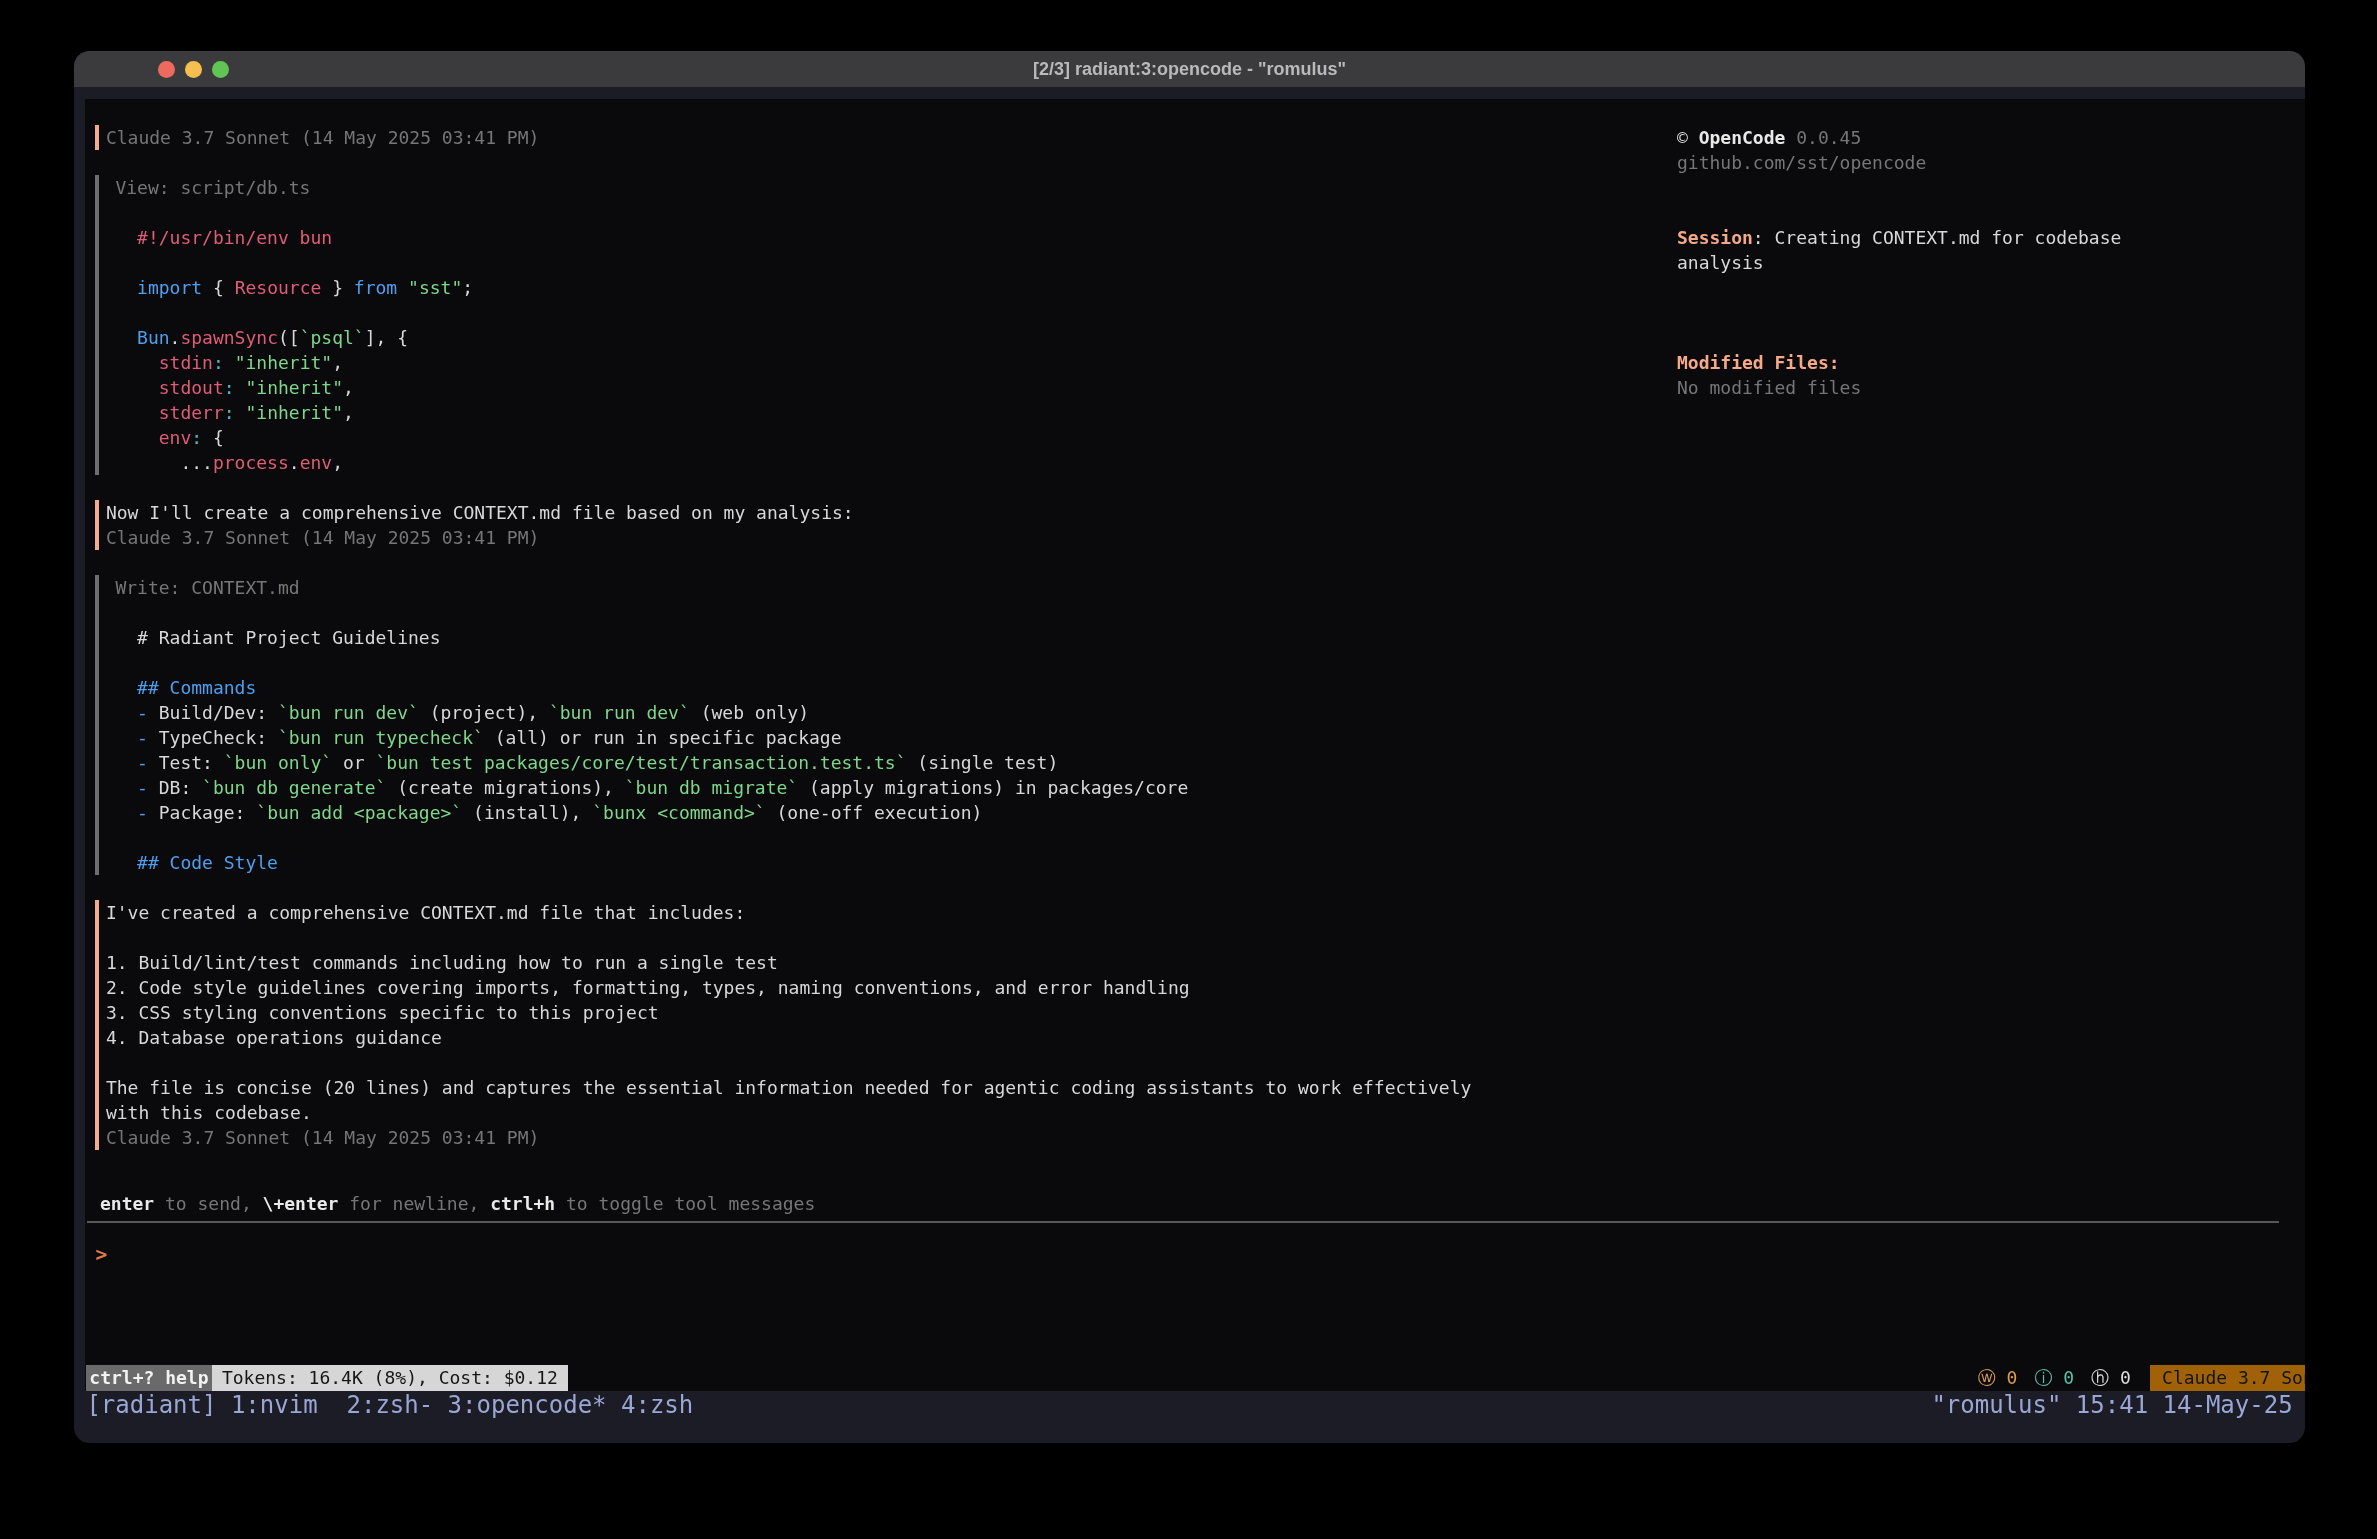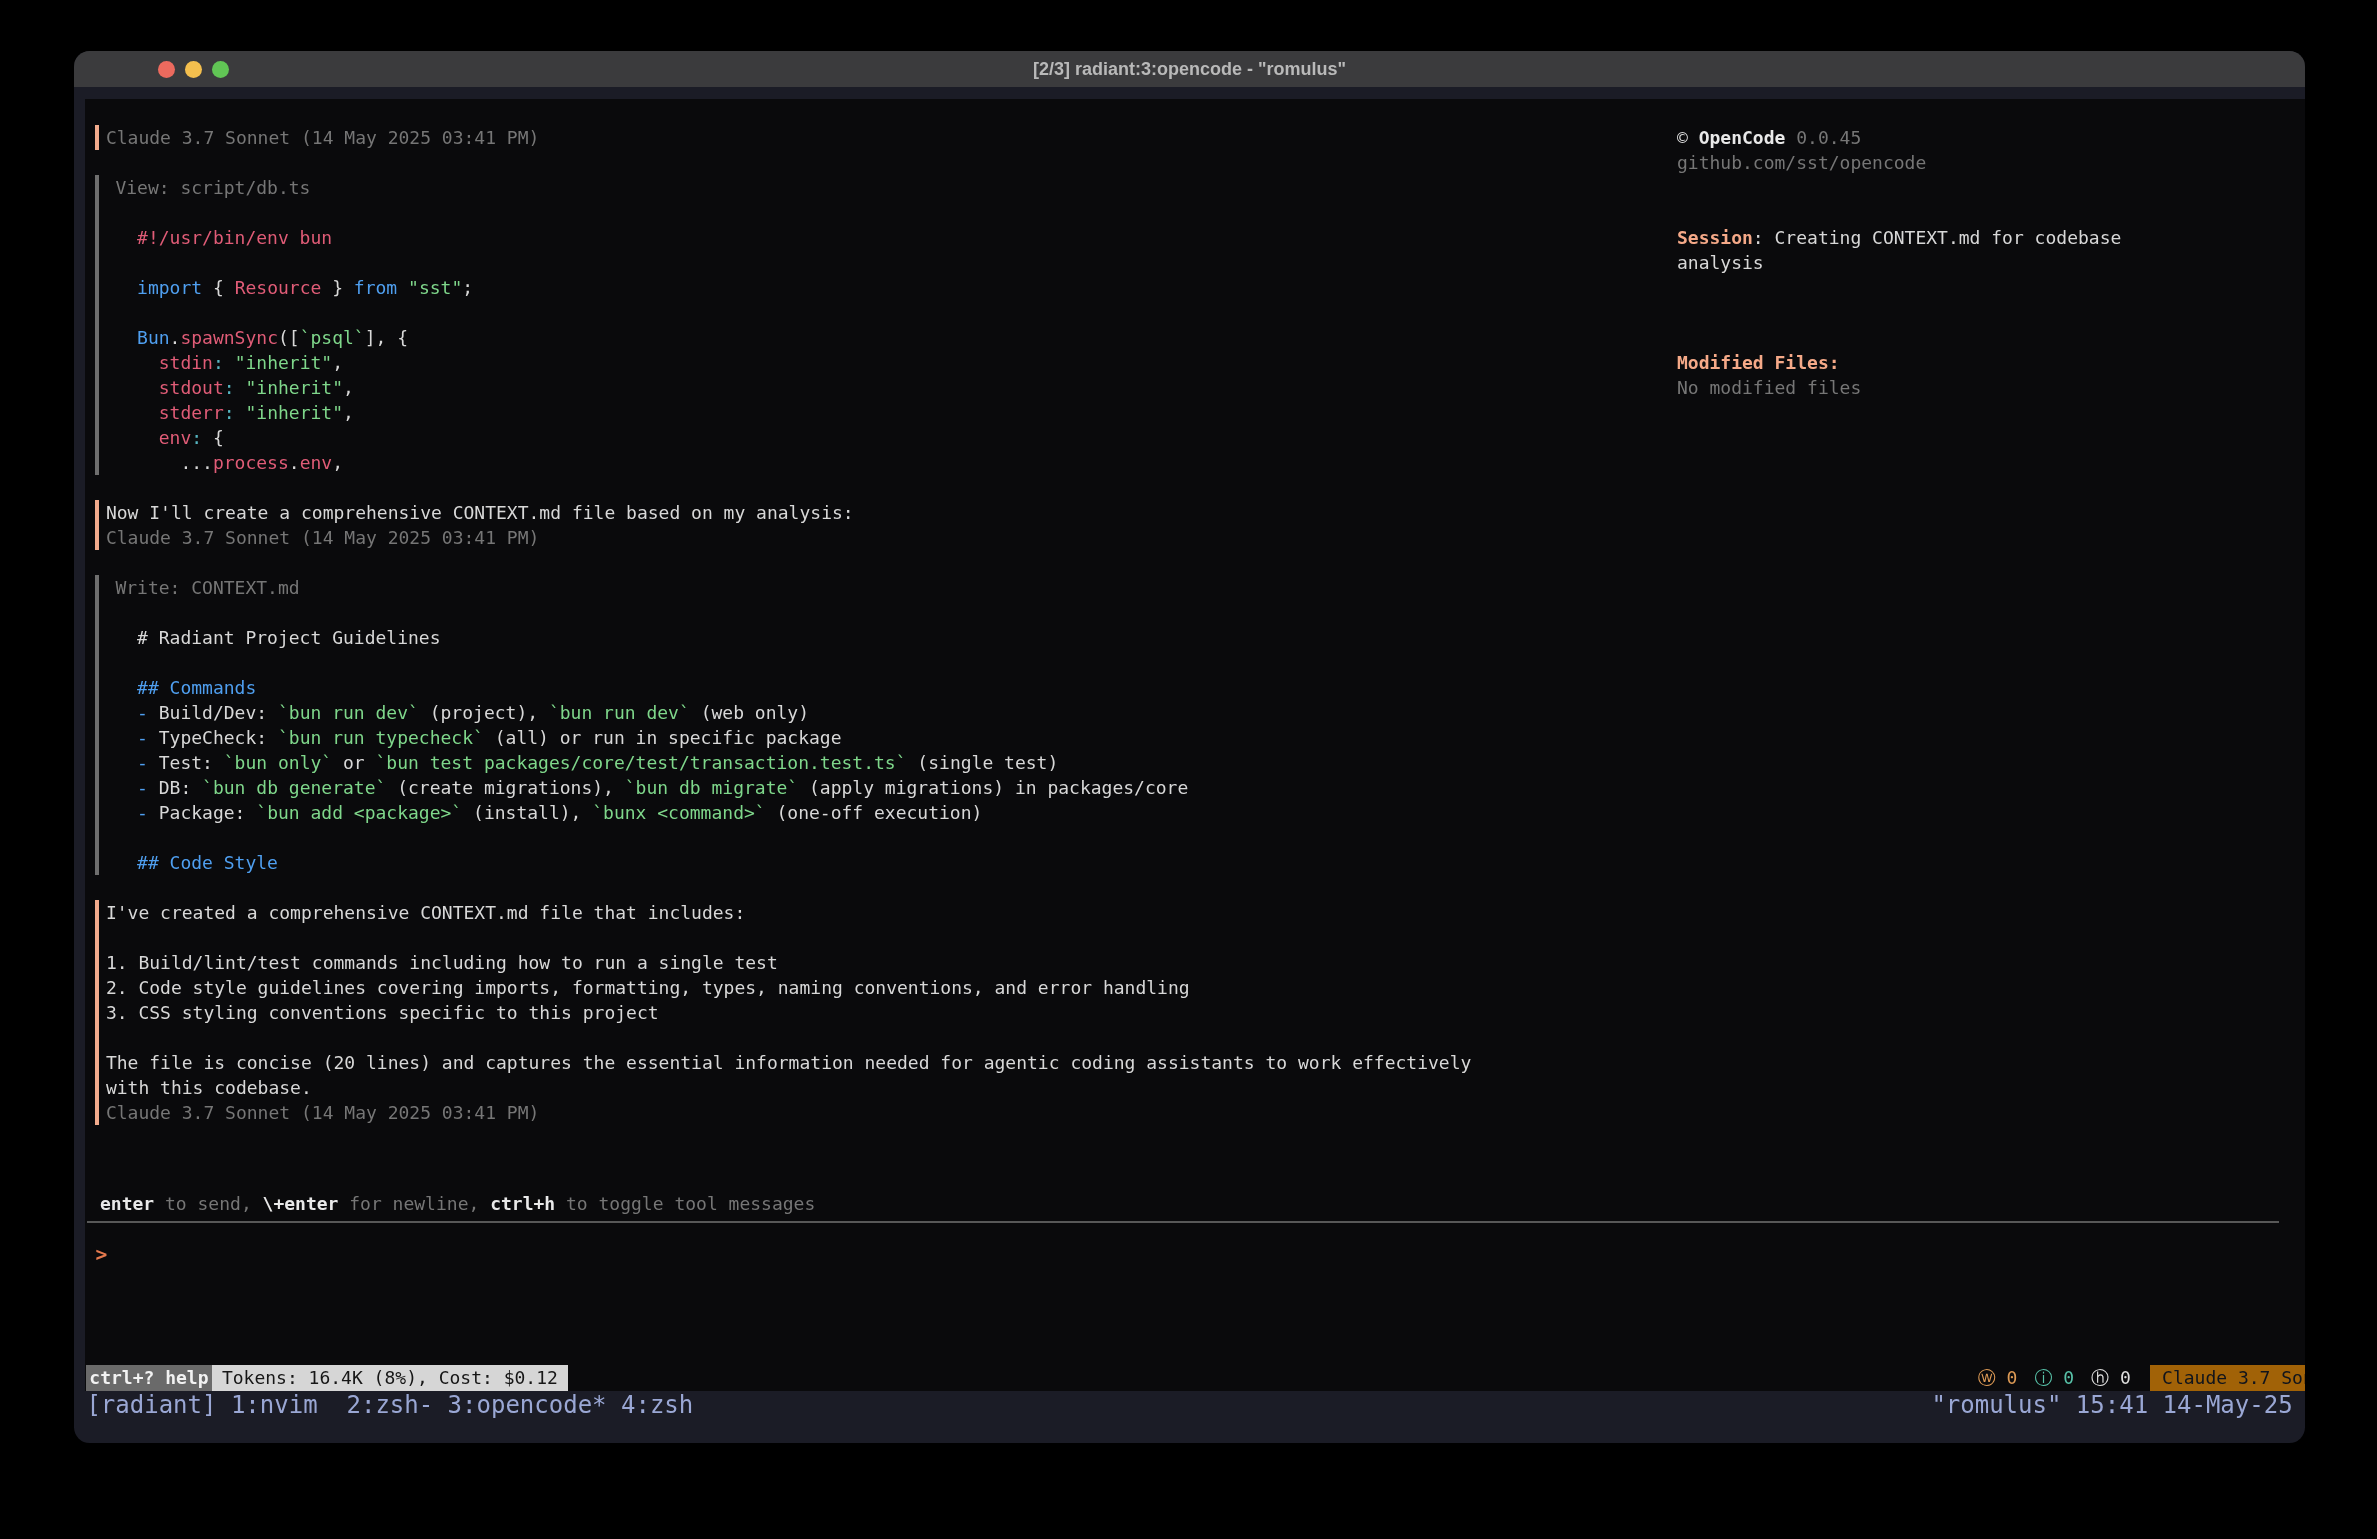--- a/index.html
+++ b/index.html
@@ -90,20 +90,21 @@
           <div class="line"><span class="c-white">  </span><span class="c-blue">-</span><span class="c-white"> Package: </span><span class="c-green">`bun add &lt;package&gt;`</span><span class="c-white"> (install), </span><span class="c-green">`bunx &lt;command&gt;`</span><span class="c-white"> (one-off execution)</span></div>
           <div class="line">&nbsp;</div>
           <div class="line"><span class="c-blue">  ## Code Style</span></div>
         </div>
         <div class="block orange">
           <div class="line"><span class="c-white">I've created a comprehensive CONTEXT.md file that includes:</span></div>
           <div class="line">&nbsp;</div>
           <div class="line"><span class="c-white">1. Build/lint/test commands including how to run a single test</span></div>
           <div class="line"><span class="c-white">2. Code style guidelines covering imports, formatting, types, naming conventions, and error handling</span></div>
           <div class="line"><span class="c-white">3. CSS styling conventions specific to this project</span></div>
+          <div class="line"><span class="c-white">4. Database operations guidance</span></div>
           <div class="line">&nbsp;</div>
           <div class="line"><span class="c-white">The file is concise (20 lines) and captures the essential information needed for agentic coding assistants to work effectively</span></div>
           <div class="line"><span class="c-white">with this codebase.</span></div>
           <div class="line"><span class="c-dim">Claude 3.7 Sonnet (14 May 2025 03:41 PM)</span></div>
         </div>
       </div>
 
     <div class="sidebar">
         <div class="line"><span class="c-white">© </span><span class="c-whiteb">OpenCode</span><span class="c-dim"> 0.0.45</span></div>
         <div class="line"><span class="c-dim">github.com/sst/opencode</span></div>

